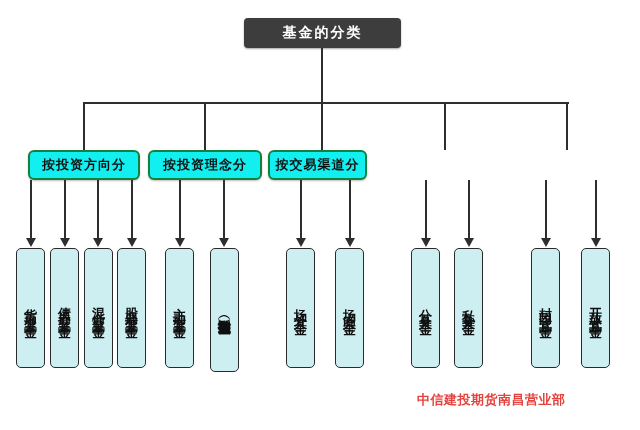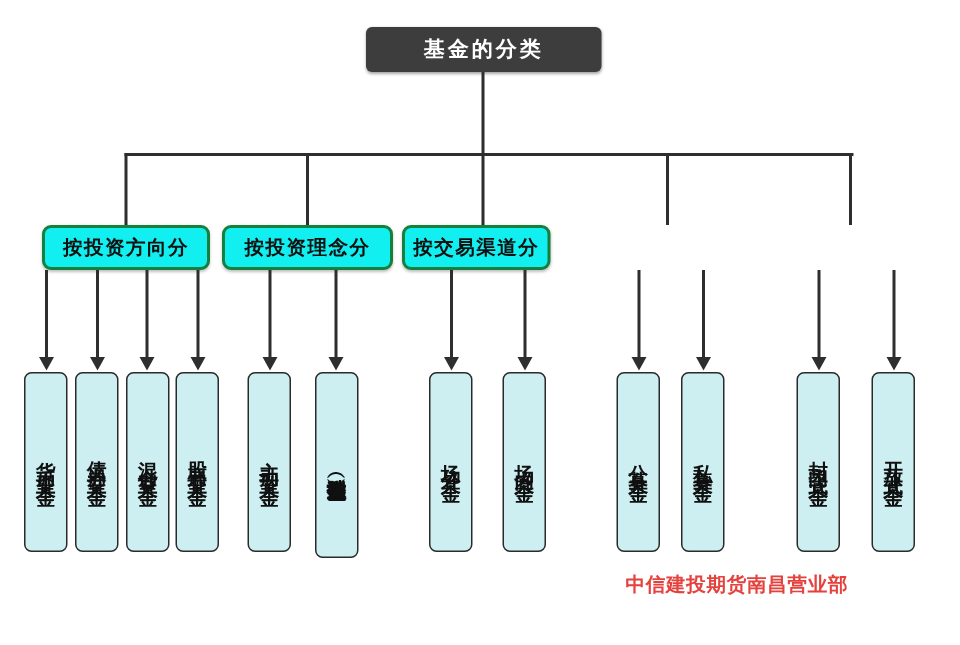--- a/index.html
+++ b/index.html
@@ -70,21 +70,21 @@
   .leaf-box span{
     writing-mode:vertical-rl;
     font-size:13px;font-weight:bold;color:#101010;
     letter-spacing:.35em;
     line-height:1;
   }
   .leaf-box.tall{height:124px;}
   .leaf-box.tall span{letter-spacing:.02em;}
   .footer-text{
     position:absolute;
-    left:417px;top:381px;
+    left:417px;top:391px;
     color:var(--red);
     font-size:13px;font-weight:bold;
     letter-spacing:.5px;
   }
 </style>
 </head>
 <body>
 
 <div class="canvas">
 

